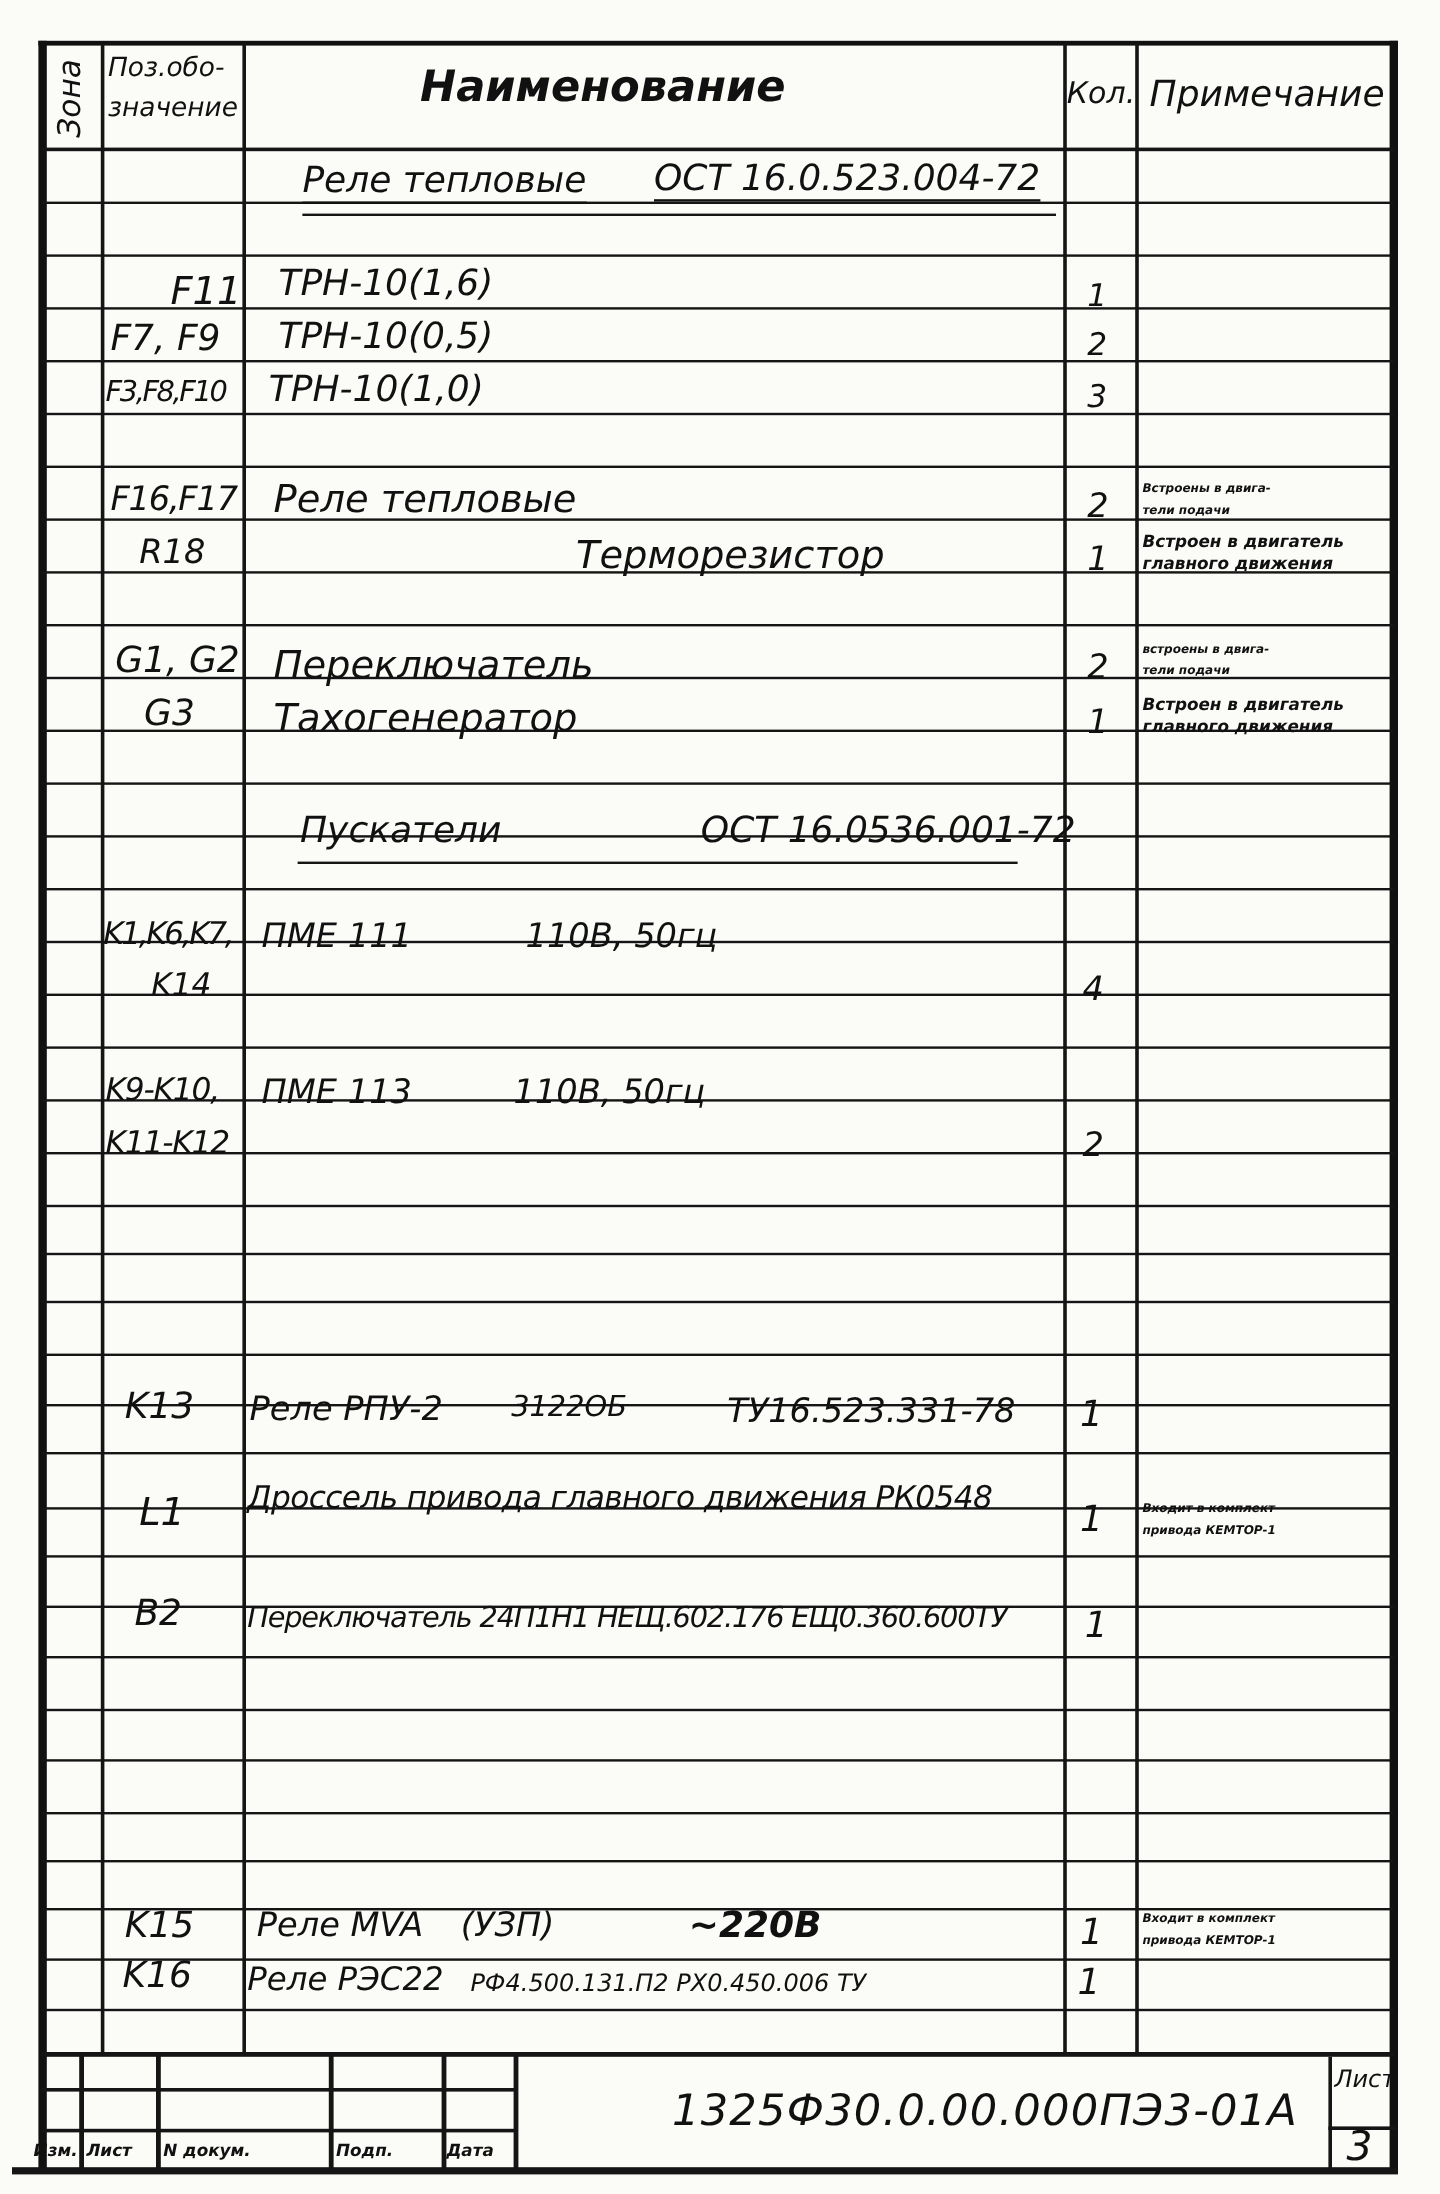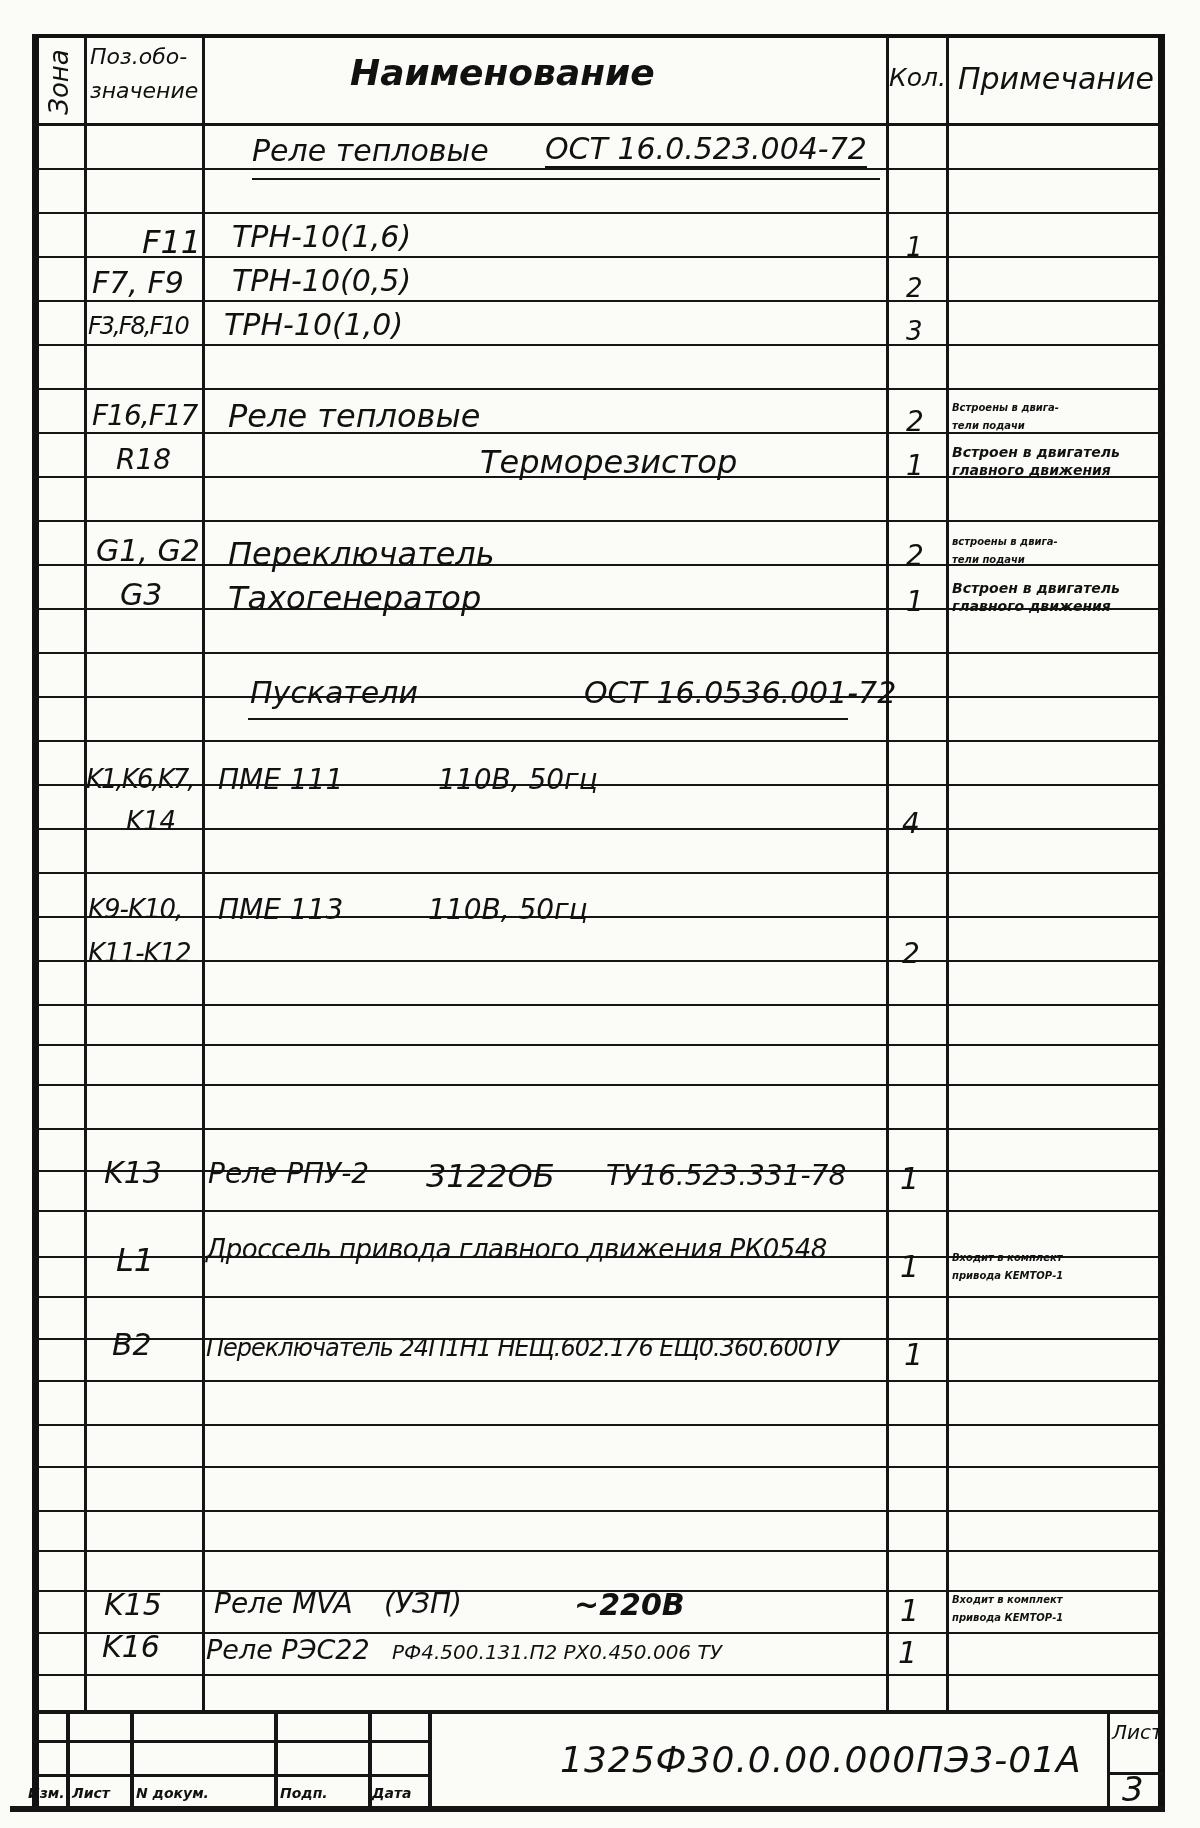--- a/index.html
+++ b/index.html
@@ -143,21 +143,21 @@
 <div class="hand" style="left:902px; top:810px; font-size:28px;">4</div>
 
 <div class="hand" style="left:88px; top:896px; font-size:26px; letter-spacing:-1px;">K9-K10,</div>
 <div class="hand" style="left:88px; top:940px; font-size:26px; letter-spacing:-1px;">K11-K12</div>
 <div class="hand" style="left:218px; top:896px; font-size:28px;">ПМЕ 113</div>
 <div class="hand" style="left:428px; top:896px; font-size:28px;">110В, 50гц</div>
 <div class="hand" style="left:902px; top:940px; font-size:28px;">2</div>
 
 <div class="hand" style="left:104px; top:1158px; font-size:30px;">K13</div>
 <div class="hand" style="left:208px; top:1160px; font-size:28px;">Реле РПУ-2</div>
-<div class="hand" style="left:426px; top:1160px; font-size:32px;">3122ОБ</div>
+<div class="hand" style="left:426px; top:1160px; font-size:24px;">3122ОБ</div>
 <div class="hand" style="left:606px; top:1162px; font-size:28px;">ТУ16.523.331-78</div>
 <div class="hand" style="left:900px; top:1164px; font-size:30px;">1</div>
 
 <div class="hand" style="left:116px; top:1244px; font-size:32px;text-align:center;">L1</div>
 <div class="hand" style="left:206px; top:1236px; font-size:26px; letter-spacing:-0.5px;">Дроссель привода главного движения РК0548</div>
 <div class="hand" style="left:900px; top:1252px; font-size:30px;">1</div>
 <div class="hand note" style="left:952px; top:1250px;">Входит в комплект</div>
 <div class="hand note" style="left:952px; top:1268px;">привода КЕМТОР-1</div>
 
 <div class="hand" style="left:112px; top:1330px; font-size:30px;">B2</div>

